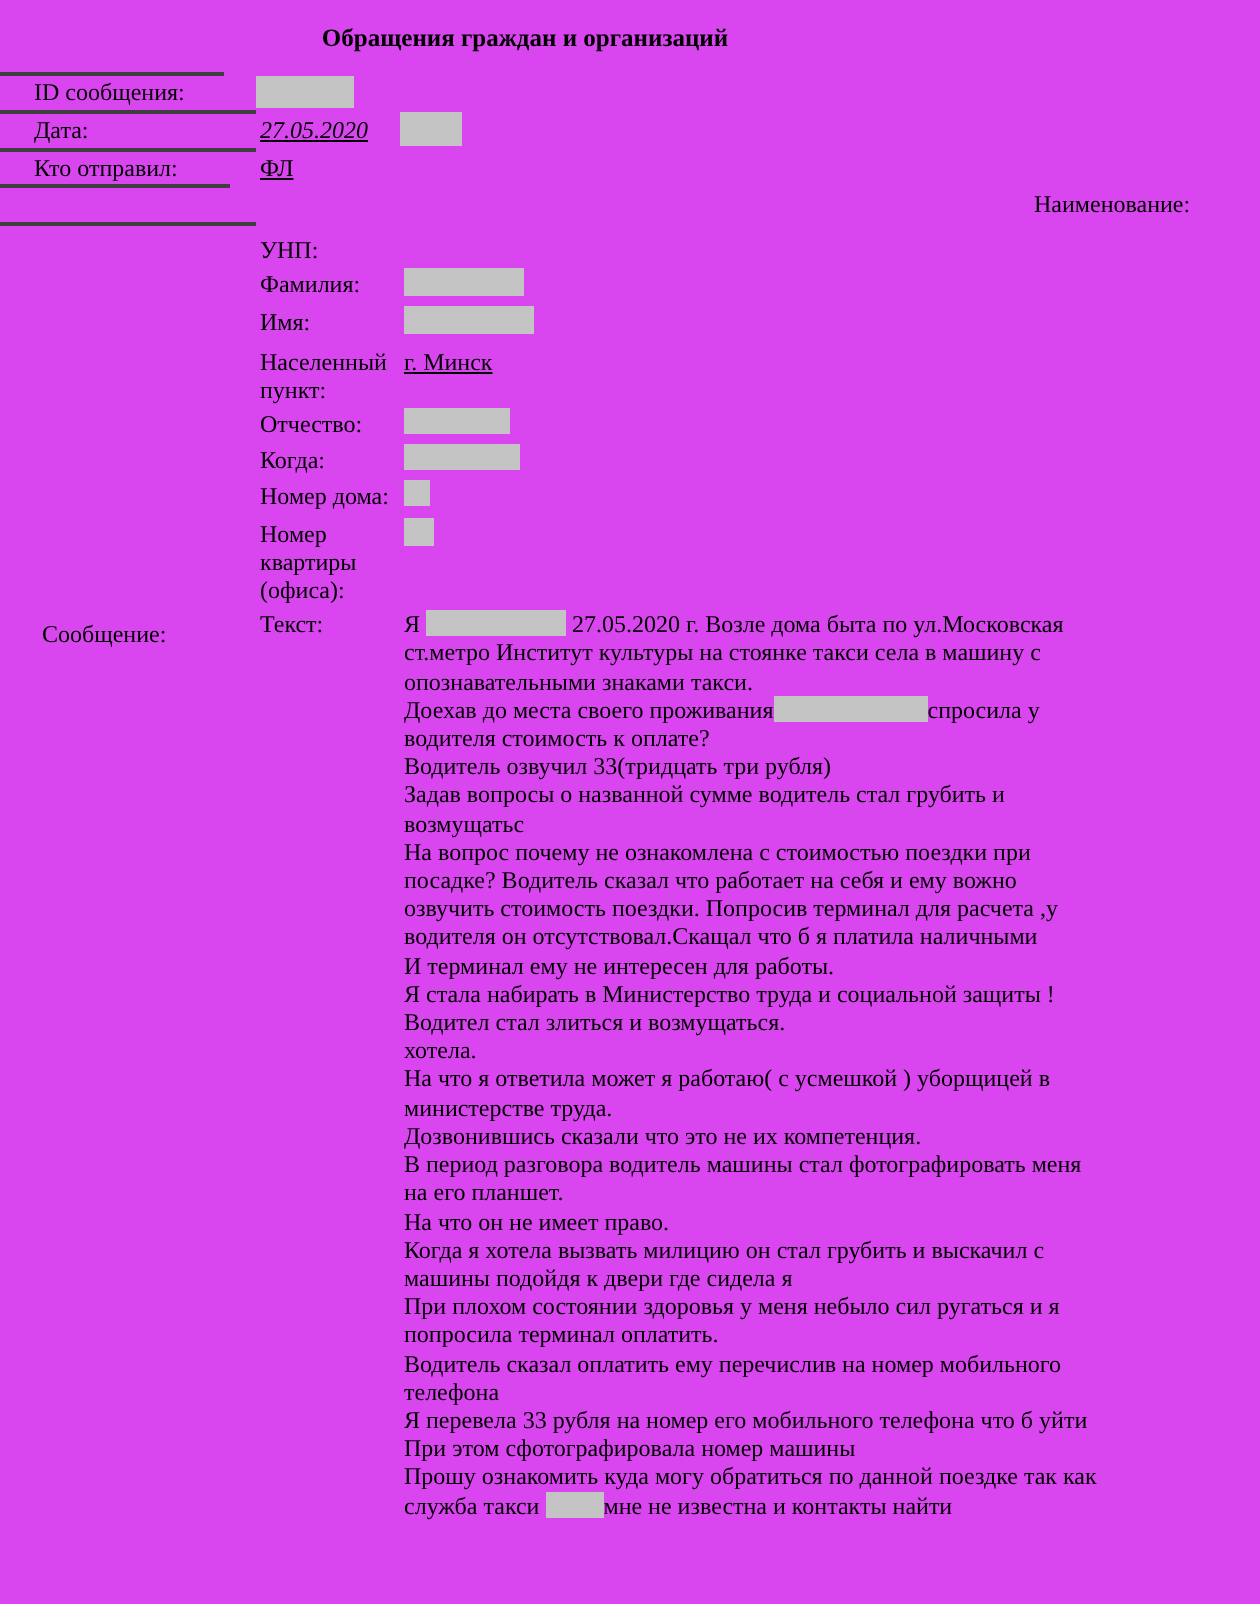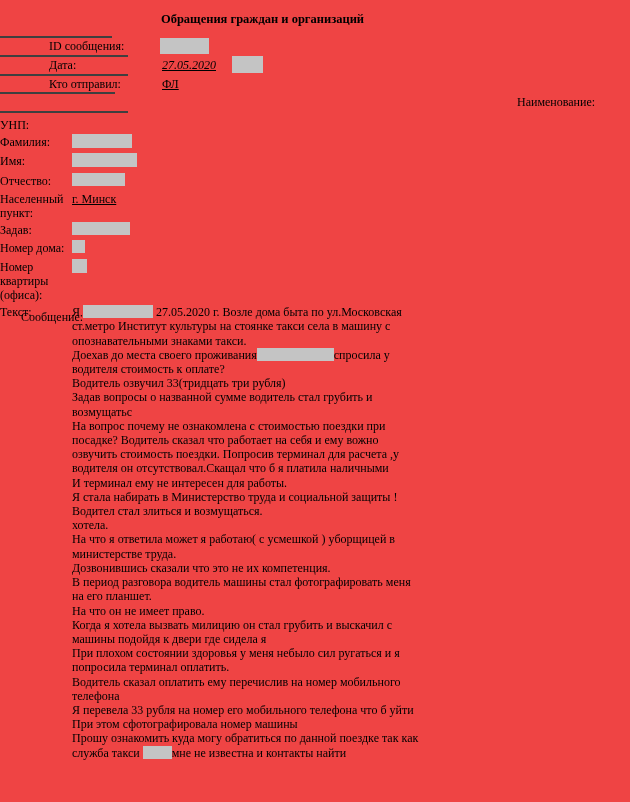--- a/index.html
+++ b/index.html
@@ -1,42 +1,42 @@
 <!DOCTYPE html>
 <html style="--redact: #c4c4c4; --rule: #3f3f3f;"><head>
 <meta charset="utf-8">
 <style>
   :root { --redact:#c4c4c4; --rule:#3f3f3f; }
   * { margin:0; padding:0; box-sizing:border-box; }
   body { background:#fff; }
   .page {
-    position:relative; width:630px; height:802px; background:#ef4444;
+    position:relative; width:630px; height:802px; background:#d946ef;
     font-family:"Liberation Serif","DejaVu Serif",serif;
     font-size:12px; color:#000; overflow:hidden;
   }
   .title {
     margin-top:12px; width:525px; text-align:center;
     font-weight:bold; font-size:12.5px;
   }
   
   .outer { margin-top:9px; }
   .rule { width:128px; height:0; border-top:2px solid var(--rule); }
   .rule.w112 { width:112px; }
   .rule.w115 { width:115px; }
   .orow { display:flex; align-items:flex-start; padding:2px 0 1px; min-height:15px; }
-  .olabel { width:128px; flex:0 0 128px; padding-left:17px; line-height:13px;margin-left:32px; }
+  .olabel { width:128px; flex:0 0 128px; padding-left:17px; line-height:13px; }
   .ovalue { padding-left:2px; line-height:13px; }
   .ulink { text-decoration:underline; color:#000; }
   .ulink.pad12 { padding-right:12px;font-style:italic; }
   .ulink.pad2  { padding-right:2px; }
   .redact { display:inline-block; background:var(--redact); vertical-align:top; }
   
   .message-section { position:relative; }
   .msg-label { position:absolute; left:21px; top:197px; line-height:14.2px; }
-  .inner { padding-top:5px; }
+  .inner { margin-left:130px; padding-top:5px; }
   .irow { display:flex; align-items:flex-start; line-height:14.2px; margin-bottom:3px; }
   .ilabel { width:72px; flex:0 0 72px; }
   .ivalue { width:412px; }
   .fredact { display:inline-block; background:var(--redact); margin-top:-1px; }
   .message-text .tline { white-space:pre; line-height:14.2px; min-height:14.2px; }
   .redact-inline { display:inline-block; height:13px; background:var(--redact); vertical-align:-2px; }
 </style>
 </head>
 <body>
 
@@ -83,31 +83,31 @@
         <div class="ilabel">Фамилия:</div>
         <div class="ivalue"><span class="fredact" style="width:60px;height:14px;"></span></div>
       </div>
 
       <div class="irow">
         <div class="ilabel">Имя:</div>
         <div class="ivalue"><span class="fredact" style="width:65px;height:14px;"></span></div>
       </div>
 
       <div class="irow">
+        <div class="ilabel">Населенный пункт:</div>
+        <div class="ivalue"><span class="ulink pad2">г. Минск</span></div>
+      </div>
+
+      <div class="irow">
         <div class="ilabel">Отчество:</div>
         <div class="ivalue"><span class="fredact" style="width:53px;height:13px;"></span></div>
       </div>
 
       <div class="irow">
-        <div class="ilabel">Населенный пункт:</div>
-        <div class="ivalue"><span class="ulink pad2">г. Минск</span></div>
-      </div>
-
-      <div class="irow">
-        <div class="ilabel">Задав:</div>
+        <div class="ilabel">Когда:</div>
         <div class="ivalue"><span class="fredact" style="width:58px;height:13px;"></span></div>
       </div>
 
       <div class="irow">
         <div class="ilabel">Номер дома:</div>
         <div class="ivalue"><span class="fredact" style="width:13px;height:13px;"></span></div>
       </div>
 
       <div class="irow">
         <div class="ilabel">Номер квартиры (офиса):</div>

